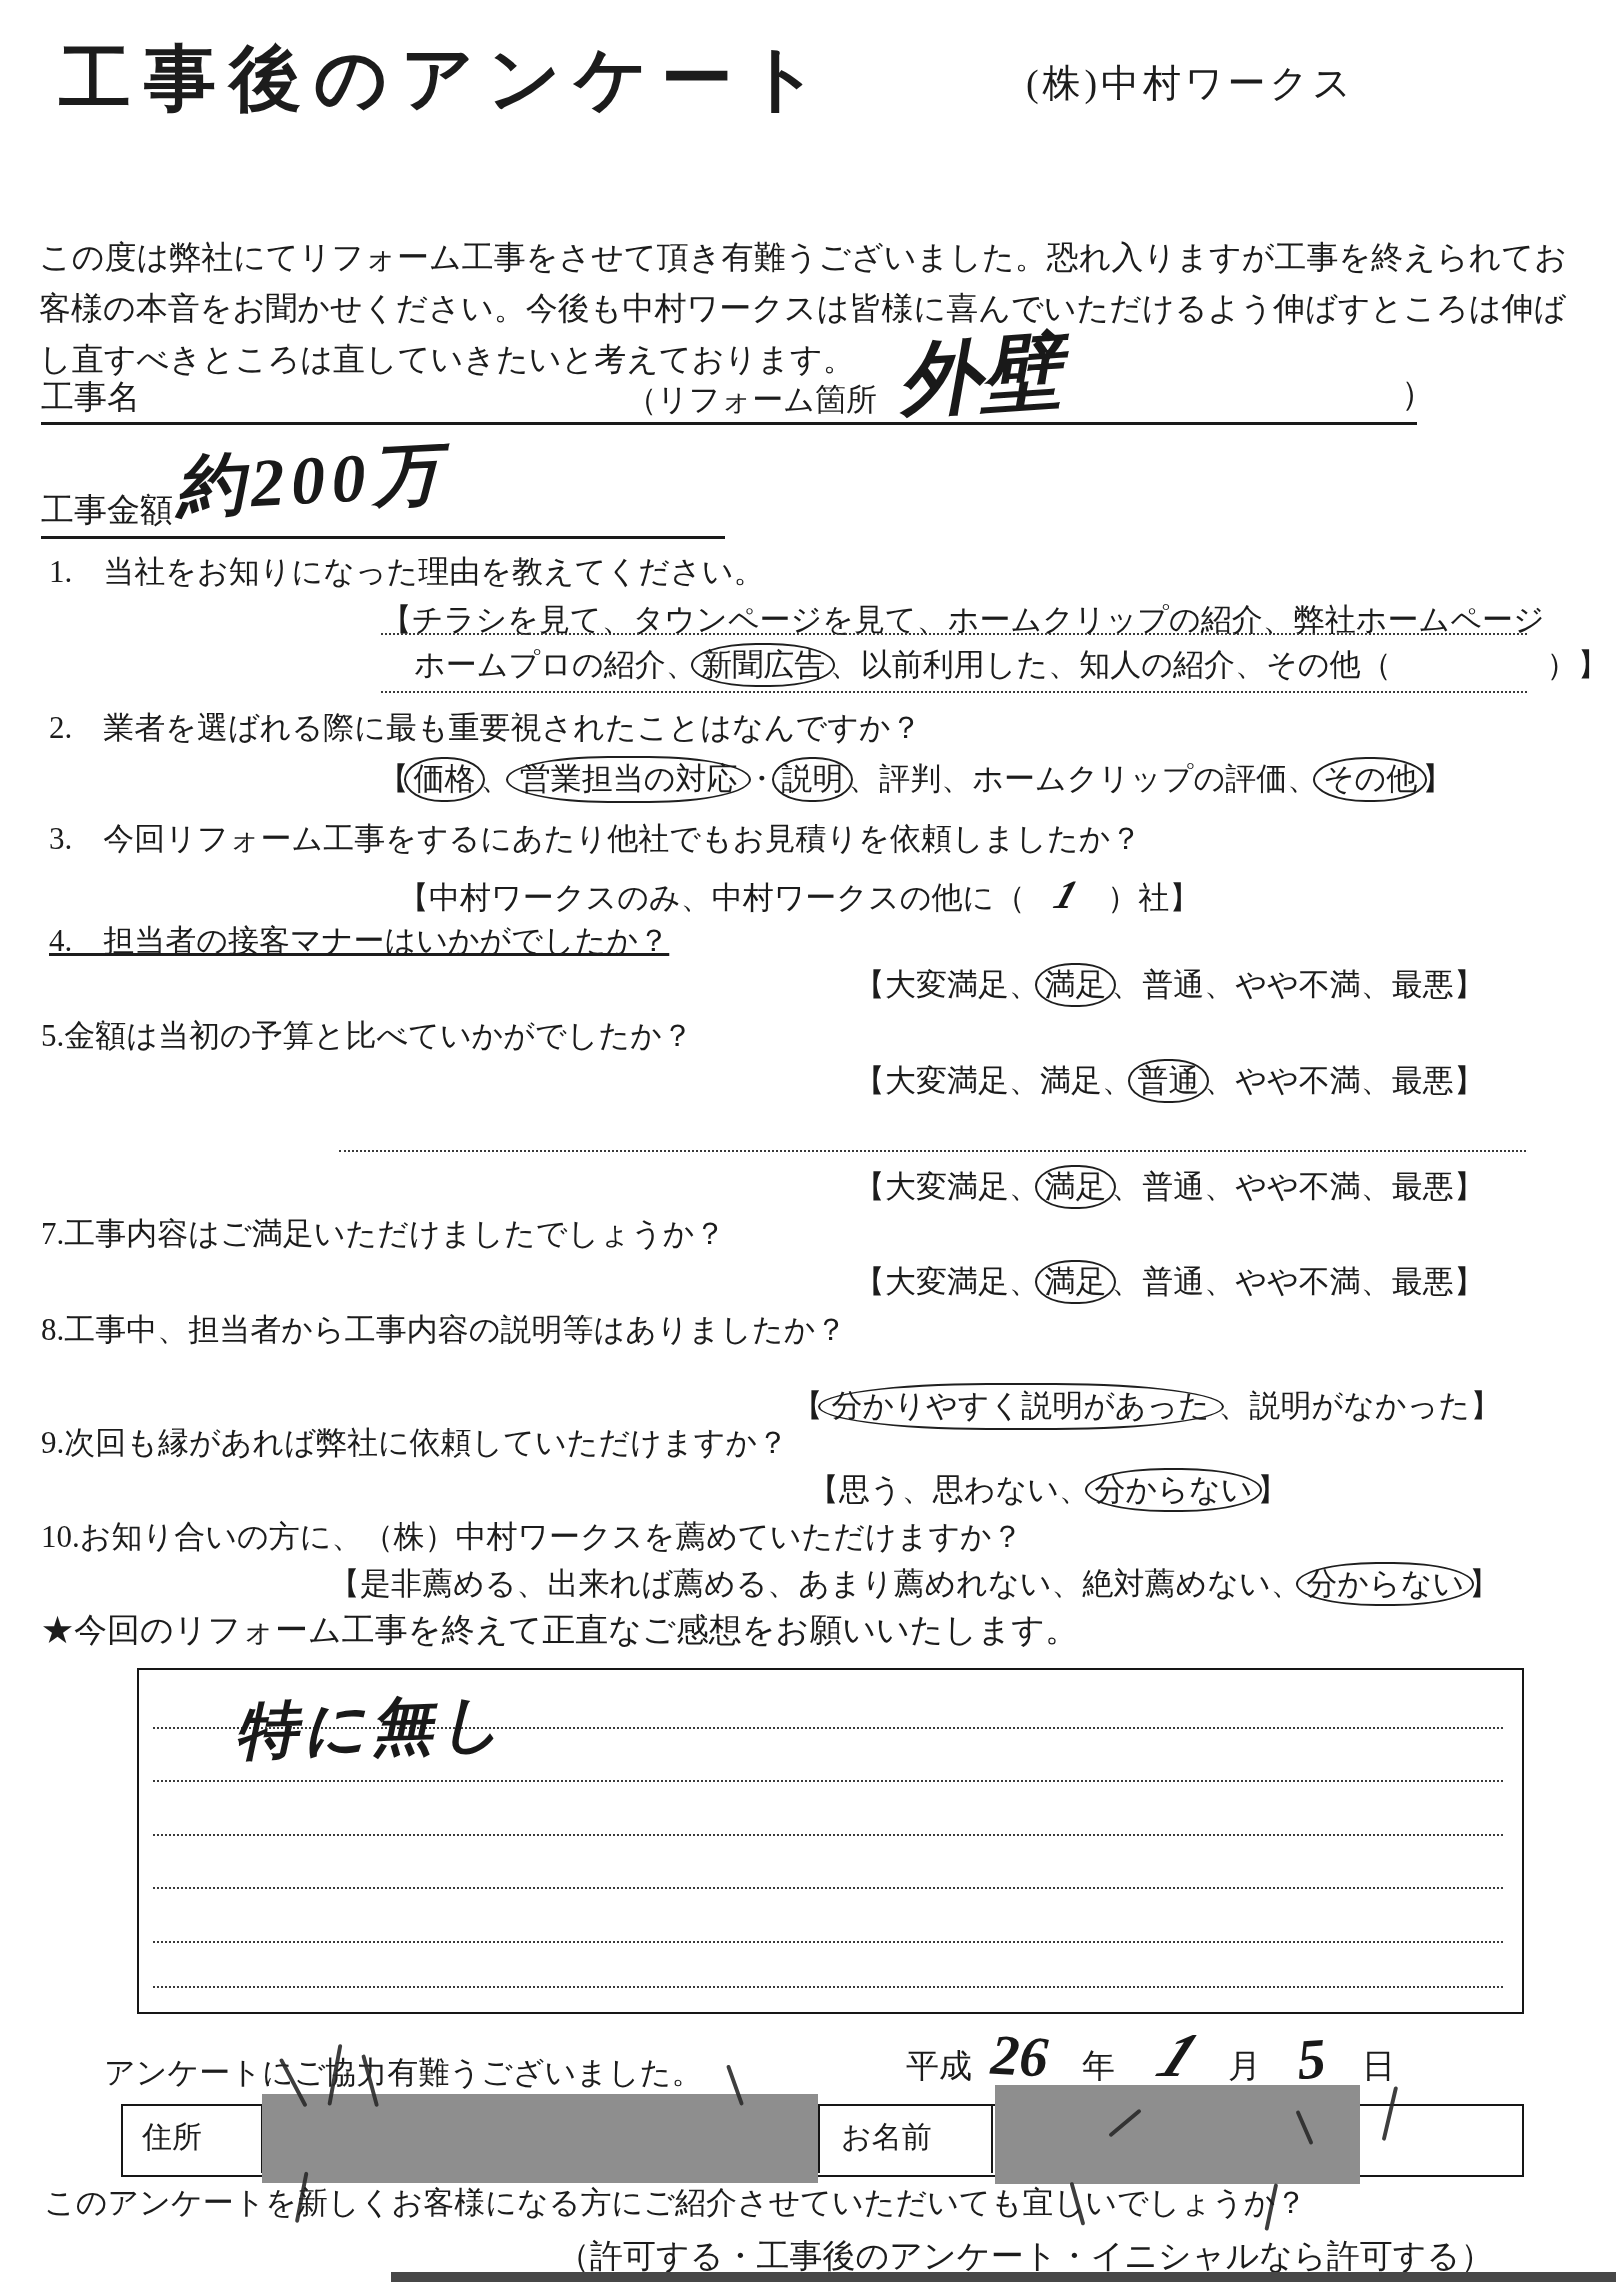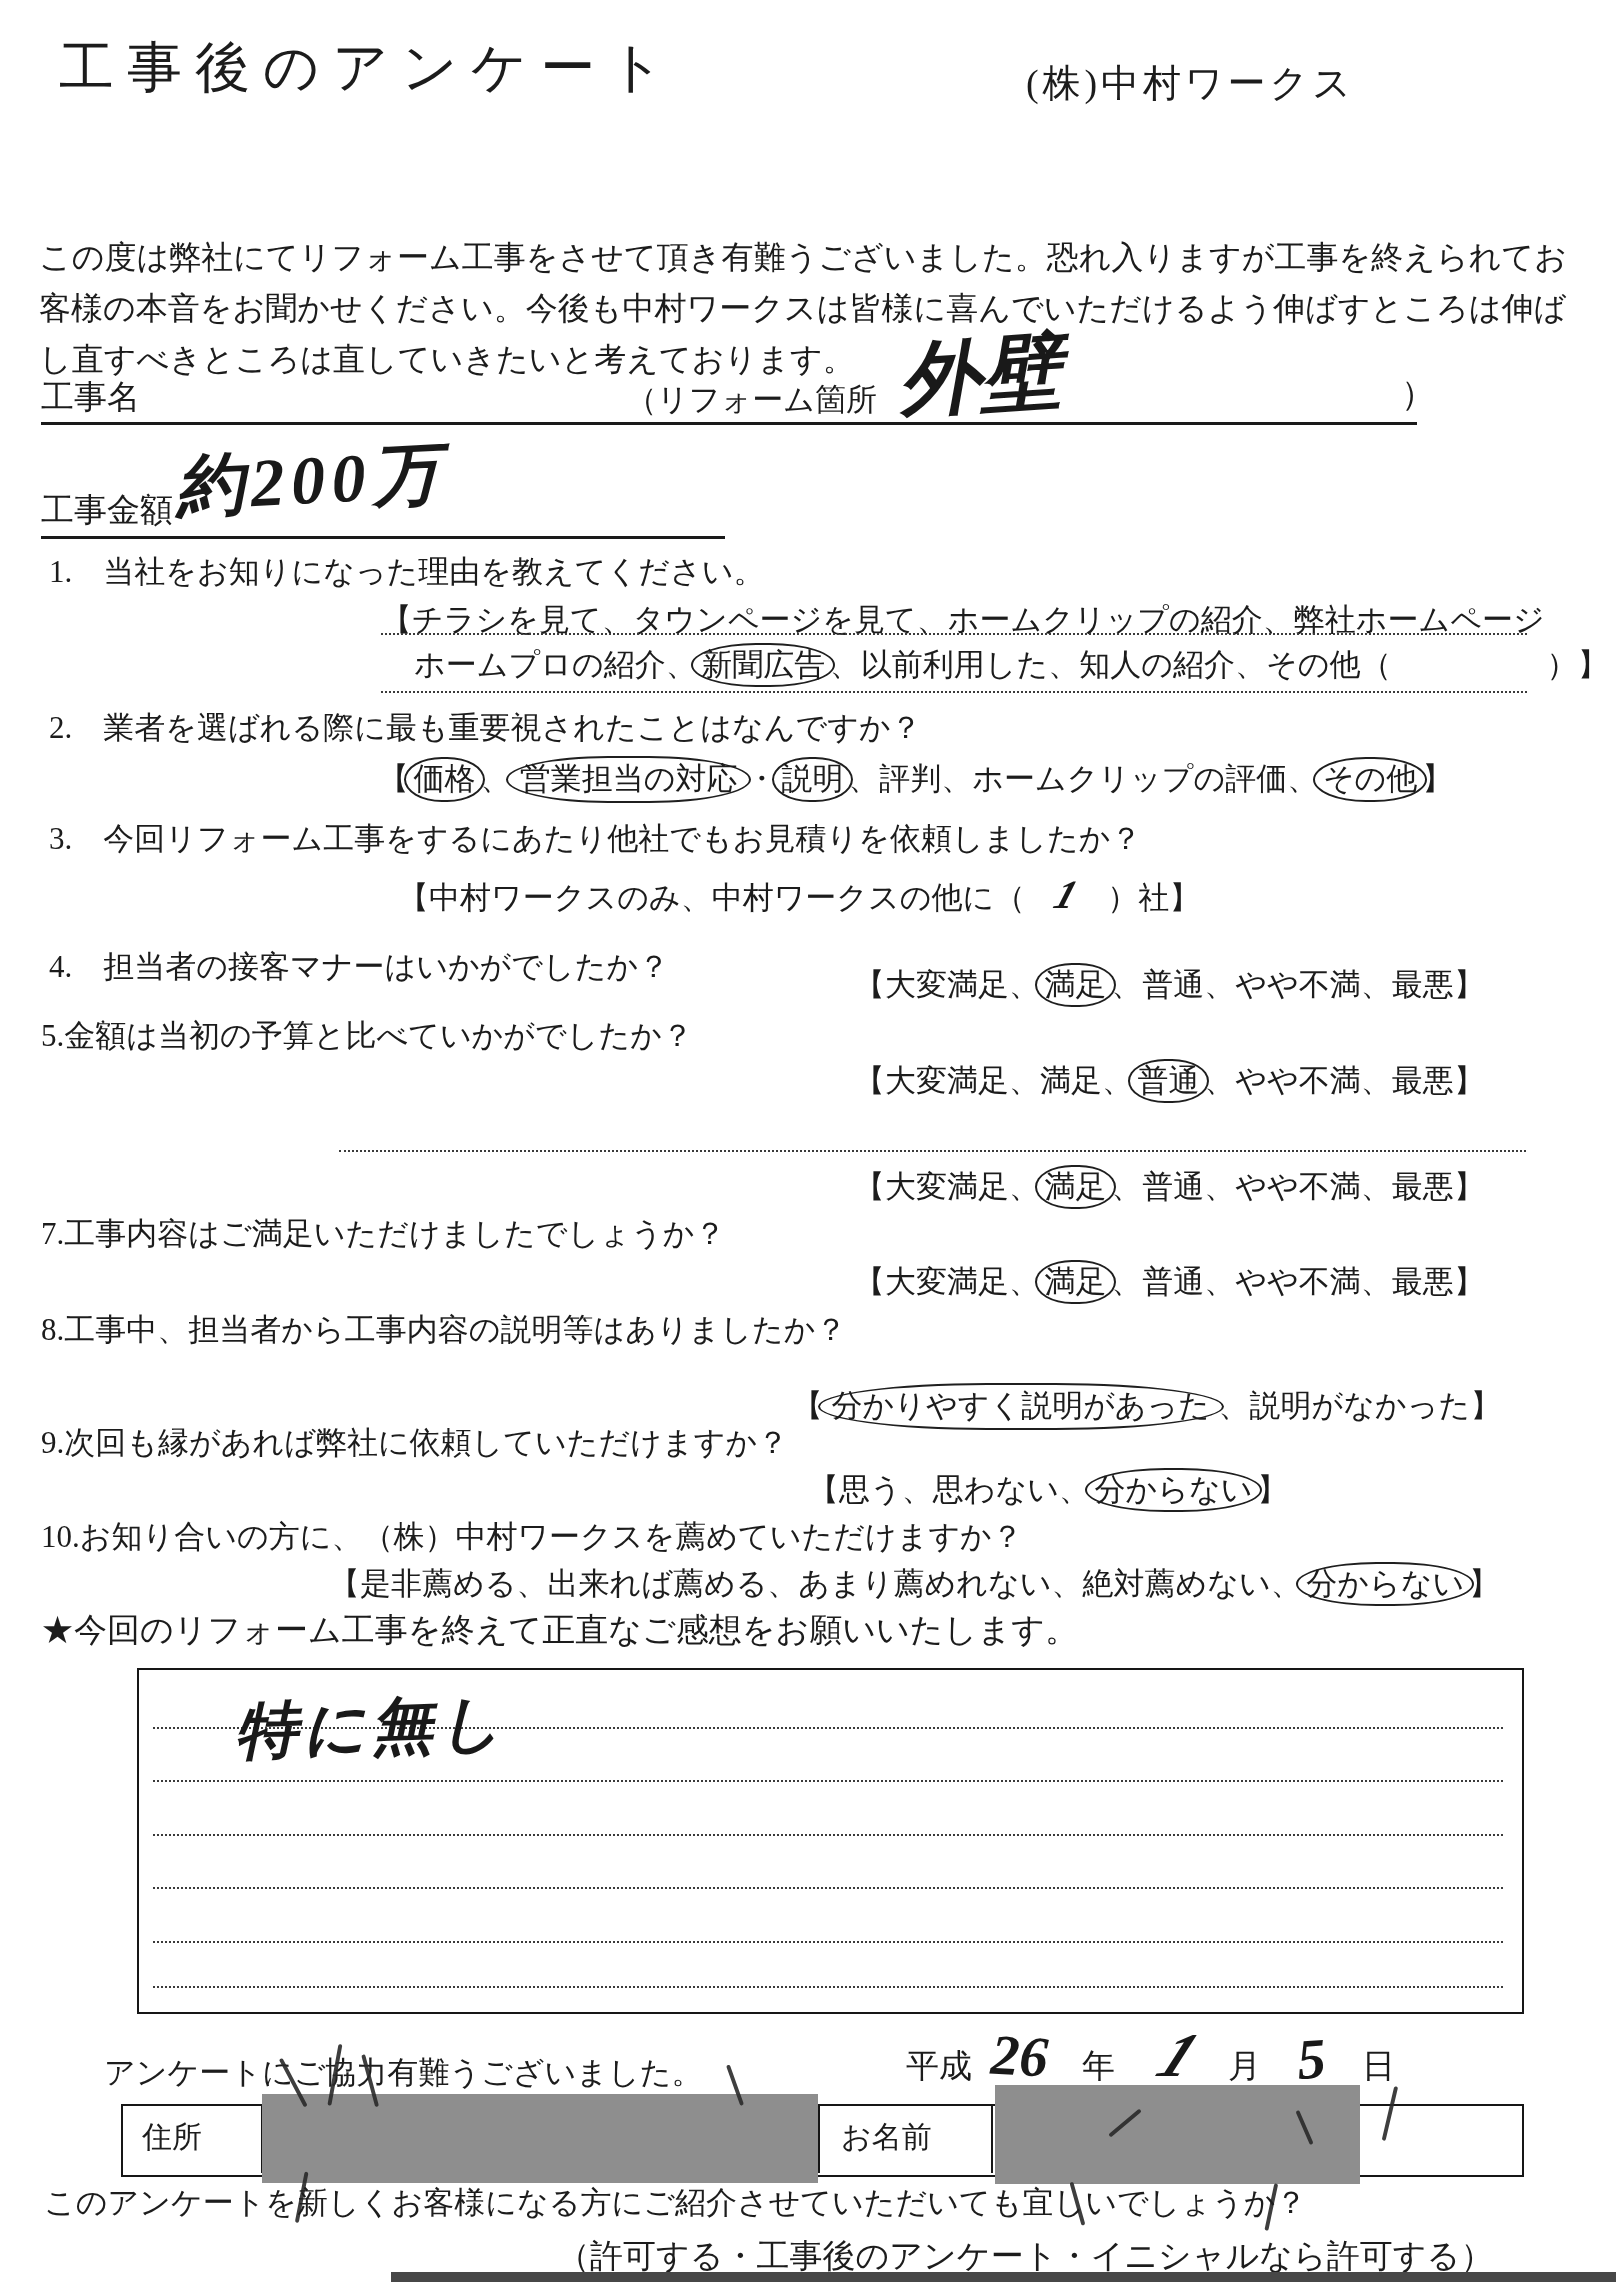--- a/index.html
+++ b/index.html
@@ -1,19 +1,19 @@
 <!DOCTYPE html>
 <html style="font-size:10.4px"><head>
 <meta charset="utf-8">
 <style>
   html,body{margin:0;padding:0;background:#e8e8e8;}
   #page{position:relative;width:1616px;height:2284px;background:#ffffff;overflow:hidden;
         font-family:"Liberation Serif","DejaVu Serif",serif;color:#1c1c1c;}
   .t{position:absolute;white-space:nowrap;line-height:1.25;}
-  .title{font-size:55px;font-weight:normal;letter-spacing:13px;}
+  .title{font-size:72px;font-weight:bold;letter-spacing:13px;}
   .company{font-size:38px;letter-spacing:3.9px;}
   .intro{font-size:32px;line-height:51px;white-space:normal;width:1557px;margin-top:48px;}
   .q{font-size:31px;}
   .opt{font-size:31px;}
   .lbl{font-size:33px;}
   .uline{position:absolute;background:#1a1a1a;height:2.6px;}
   .dotline{position:absolute;border-bottom:2.6px dotted #3a3a3a;height:0;}
   .hw{font-style:italic;font-weight:bold;color:#191919;}
   .circ{display:inline-block;border:2.3px solid #1f1f1f;border-radius:50%/55%;
         padding:0.7px 7.8px;margin:-3.9px -5.2px;}
@@ -55,21 +55,21 @@
   <div class="t q" style="left:49px;top:709px;">2.　業者を選ばれる際に最も重要視されたことはなんですか？</div>
   <div class="t opt" style="left:378px;top:760px;">
     <span>【</span><span class="circ">価格</span><span>、</span><span class="circ circ-wide">営業担当の対応</span><span>・</span><span class="circ">説明</span><span>、評判、ホームクリップの評価、</span><span class="circ">その他</span><span>】</span>
   </div>
 
   <div class="t q" style="left:49px;top:820px;">3.　今回リフォーム工事をするにあたり他社でもお見積りを依頼しましたか？</div>
   <div class="t opt" style="left:398px;top:870px;">
     <span>【中村ワークスのみ、中村ワークスの他に（　</span><span class="hw" style="font-size:40px;display:inline-block;transform:skewX(-18deg);">1</span><span>　）社】</span>
   </div>
 
-  <div class="t q" style="left:49px;top:948px;">4.　担当者の接客マナーはいかがでしたか？</div>
+  <div class="t q" style="left:49px;top:922px;text-decoration:underline;">4.　担当者の接客マナーはいかがでしたか？</div>
   <div class="t opt" style="left:854px;top:966px;">
     <span>【大変満足、</span><span class="circ">満足</span><span>、普通、やや不満、最悪】</span>
   </div>
 
   <div class="t q" style="left:41px;top:1017px;">5.金額は当初の予算と比べていかがでしたか？</div>
   <div class="t opt" style="left:854px;top:1062px;">
     <span>【大変満足、満足、</span><span class="circ">普通</span><span>、やや不満、最悪】</span>
   </div>
 
   <div class="dotline" style="left:339px;top:1150px;width:1187px;"></div>

